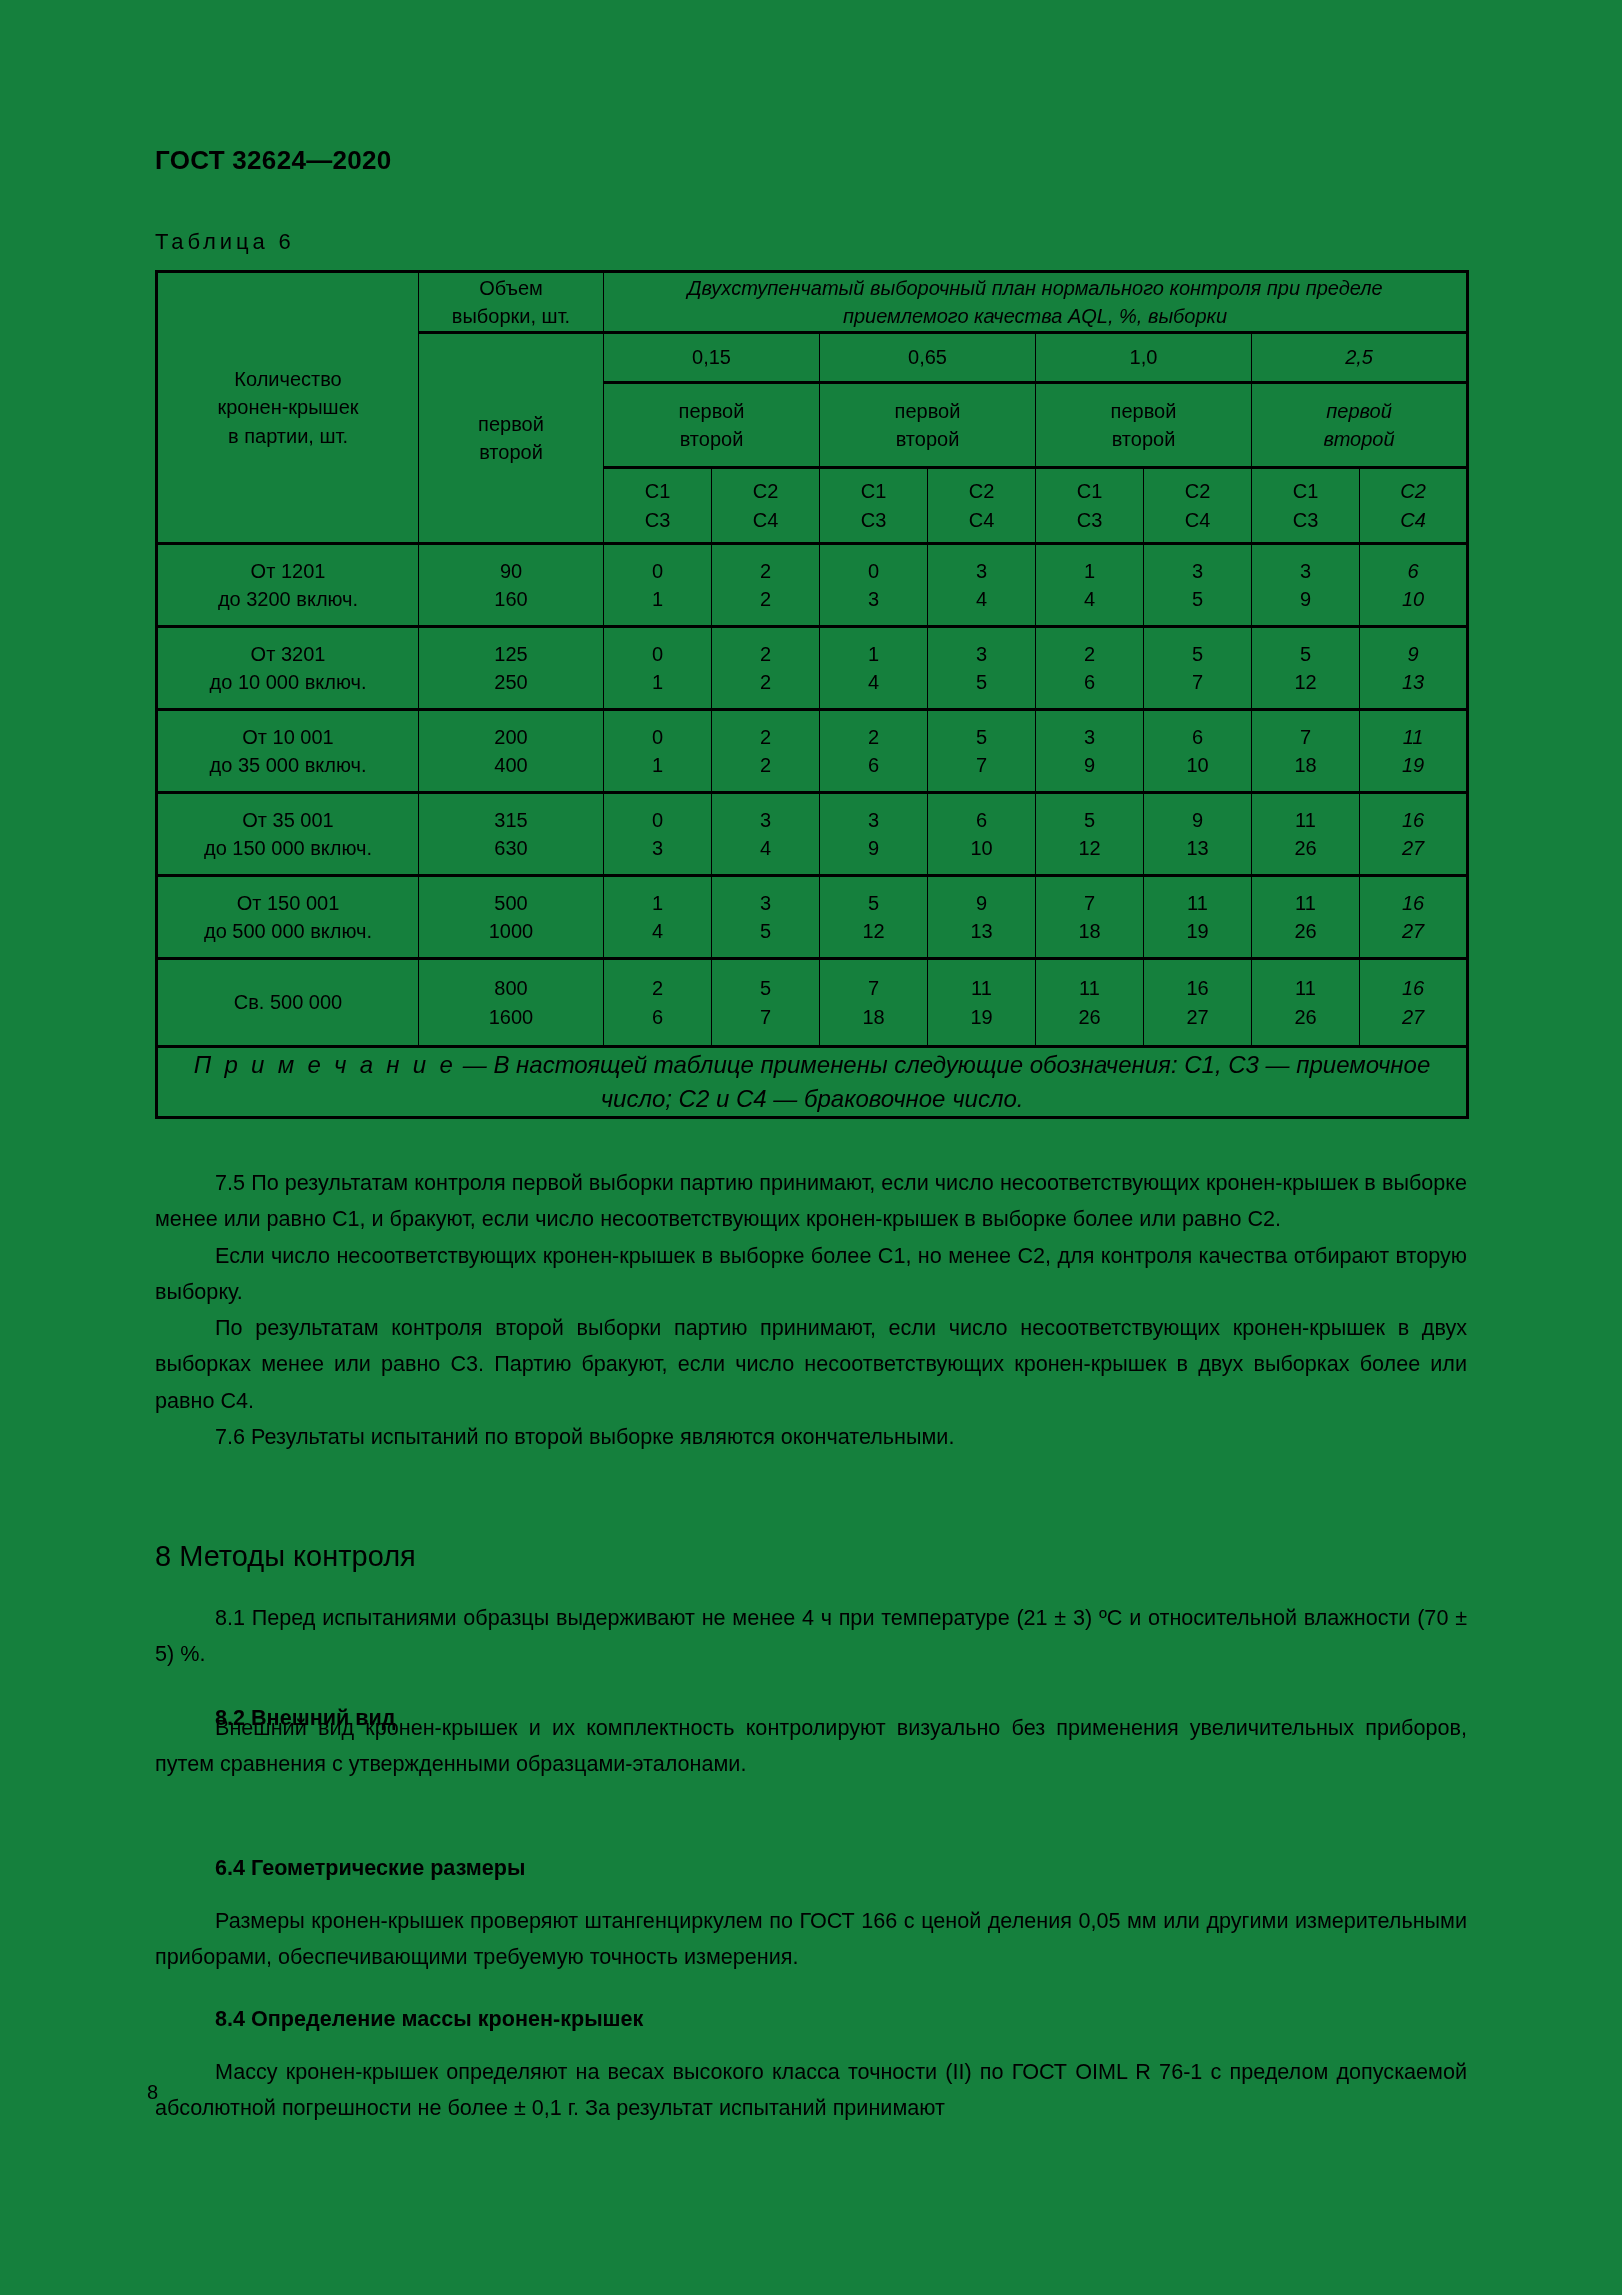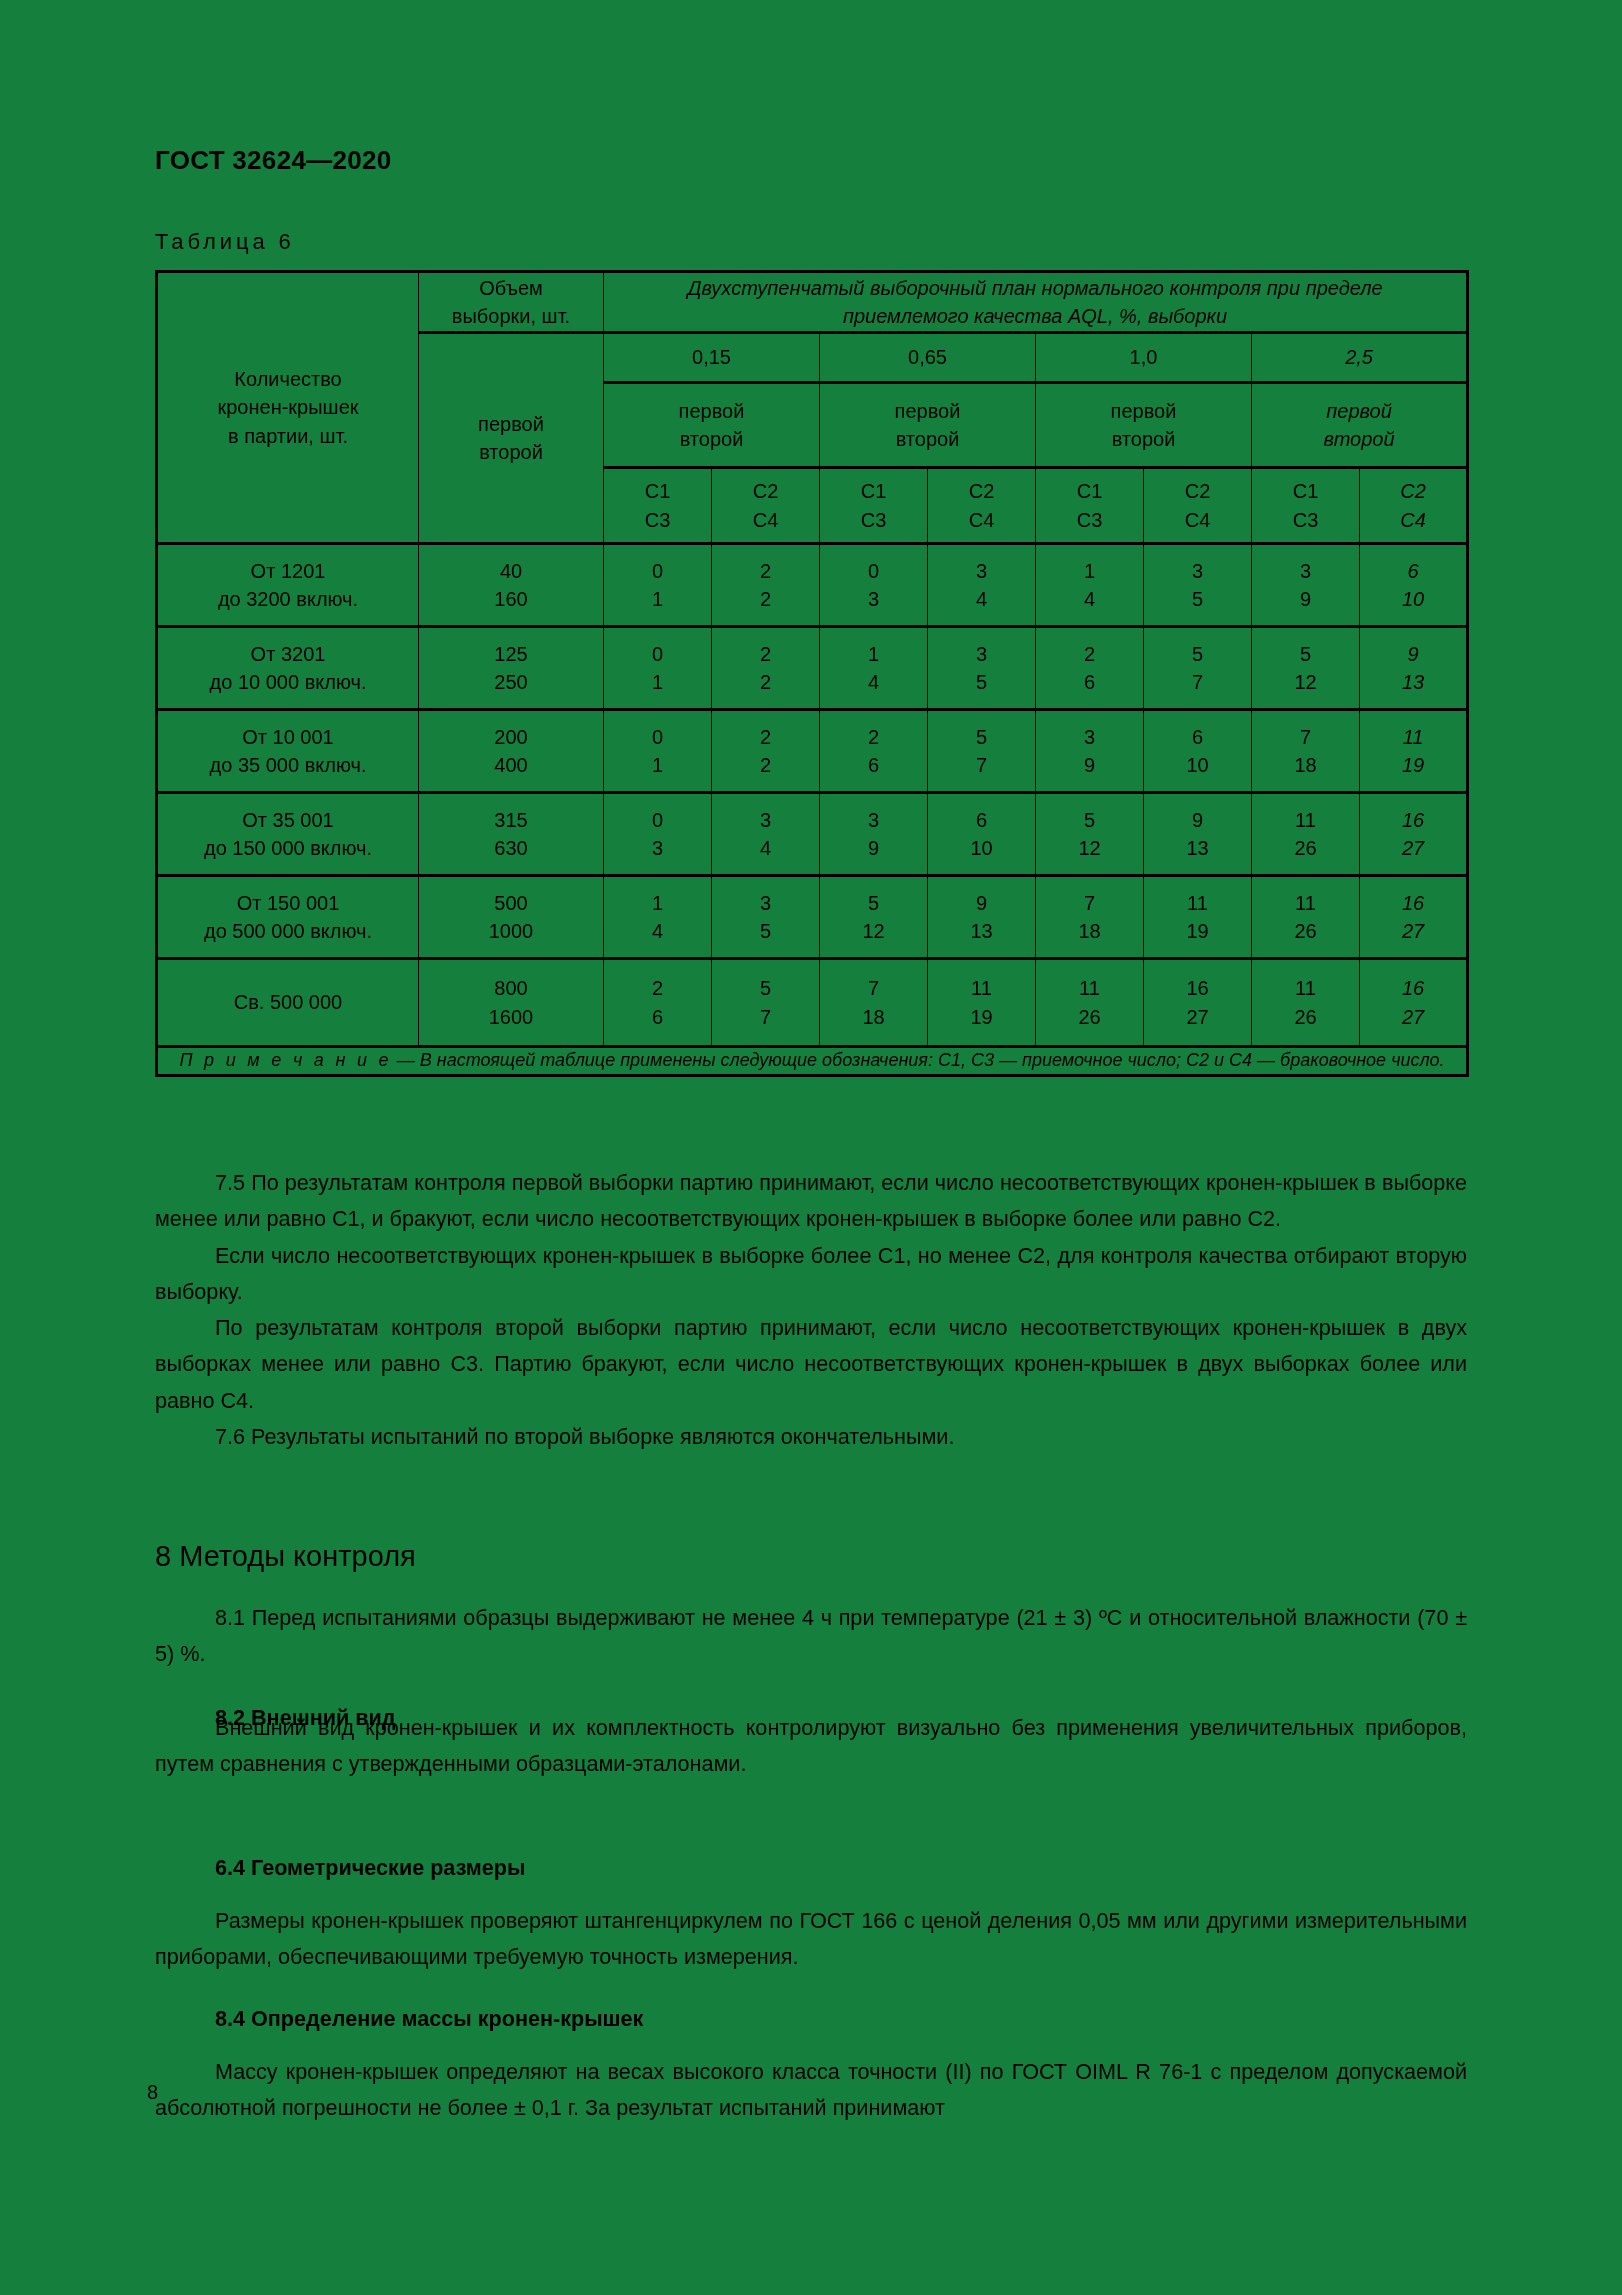--- a/index.html
+++ b/index.html
@@ -70,21 +70,21 @@
 
   .c-lot { text-align: left; padding-left: 14.4px; }
   .hdr-lot { text-align: center; padding: 0 6.5px; }
   .hdr-big { padding: 0 9.2px; line-height: 1.45; }
   .two-line { line-height: 1.7; }
 
   td.note-cell {
     text-align: left;
     padding: 14.4px 17px 17px 17px;
     line-height: 1.45;
-    font-size: 18px;
+    font-size: 24px;
   }
   .note-lead { letter-spacing: 3.3px; }
 
   
   .body-text {
     position: absolute;
     left: 155px;
     width: 1312px;
     font-size: 21.6px;
     line-height: 1.68;
@@ -221,21 +221,21 @@
       </thead>
 
       <tbody>
 
         <tr>
           <td class="c-lot two-line outer-l bt-thick" style="height:80px">
             <div>От 1201</div>
             <div>до 3200 включ.</div>
           </td>
           <td class="two-line bt-thick">
-            <div>40</div>
+            <div>90</div>
             <div>160</div>
           </td>
           <td class="two-line bt-thick">
             <div>0</div>
             <div>1</div>
             </td>
           <td class="two-line bt-thick">
             <div>2</div>
             <div>2</div>
             </td>

